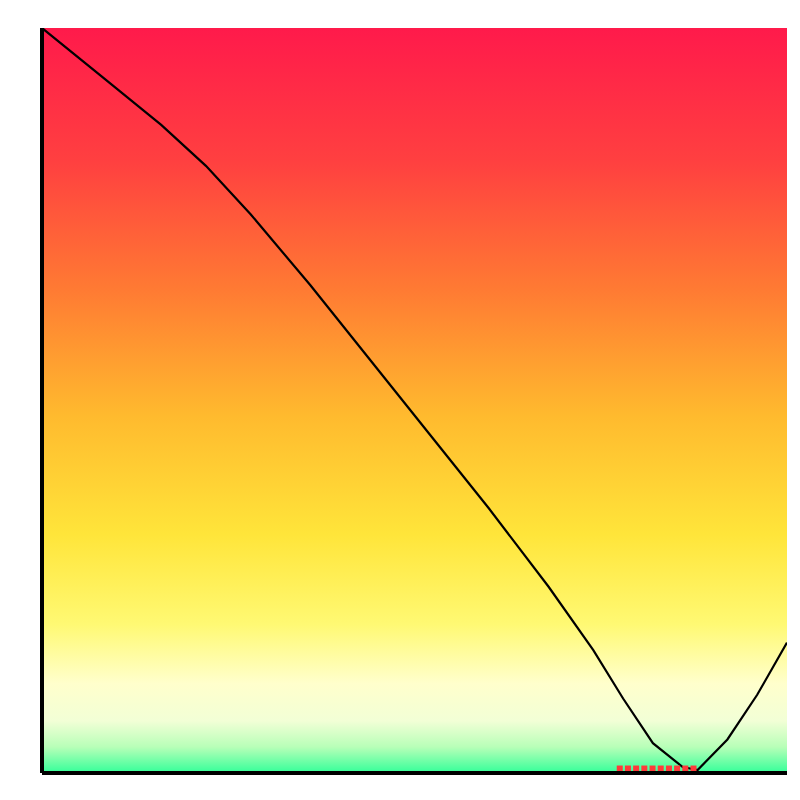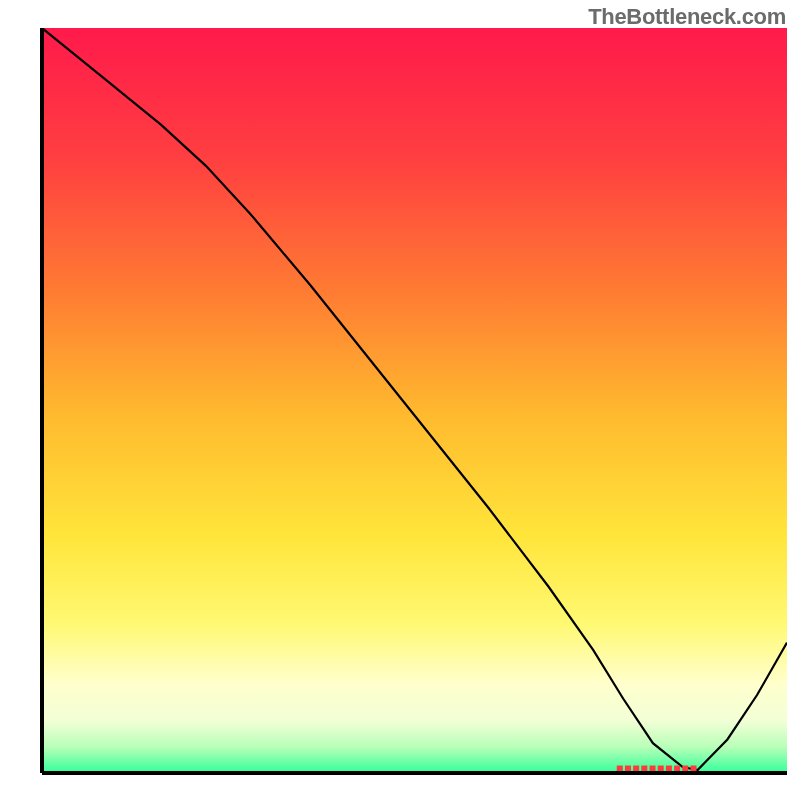--- a/index.html
+++ b/index.html
@@ -32,21 +32,20 @@
     top: 0;
     width: 800px;
     height: 800px;
     display: block;
   }
 </style>
 </head>
 <body>
 <div class="container">
 
-<div class="watermark">TheBottleneck.com</div>
 
 <svg class="chart" viewBox="0 0 800 800">
   <defs>
     <linearGradient id="bg-grad" x1="0" y1="0" x2="0" y2="1">
           <stop offset="0%" stop-color="#ff1a4b"></stop>
           <stop offset="18%" stop-color="#ff4040"></stop>
           <stop offset="35%" stop-color="#ff7a33"></stop>
           <stop offset="52%" stop-color="#ffba2e"></stop>
           <stop offset="68%" stop-color="#ffe53a"></stop>
           <stop offset="80%" stop-color="#fff973"></stop>

